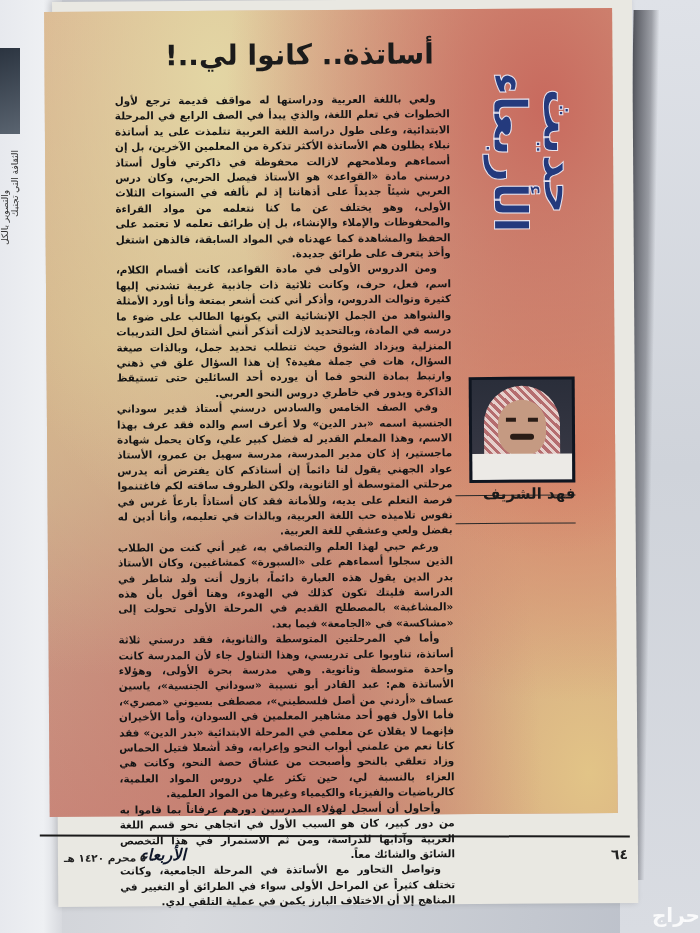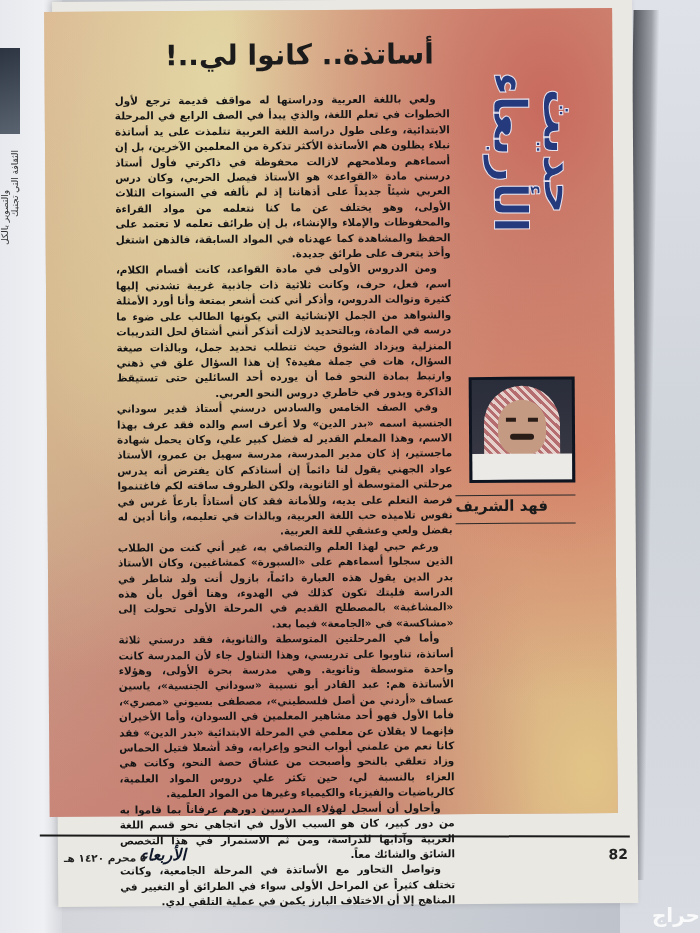--- a/index.html
+++ b/index.html
@@ -101,21 +101,21 @@
       position:absolute; left:34px; top:38px; width:32px; height:4px;
       border-left:10px solid #2a1c16; border-right:10px solid #2a1c16;
       box-sizing:border-box;
     }
     .photo-inner .thobe {
       position:absolute; left:0; bottom:0; width:100%; height:26px;
       background:#eceae6;
     }
     .author-rule { position:absolute; right:40px; width:120px; height:1px; background:#2a2a2a; }
     .author-name {
-      position:absolute; right:40px; top:488px; width:120px; text-align:left;
+      position:absolute; right:40px; top:476px; width:120px; text-align:right;
       font-size:15px; font-weight:bold; color:#1a1a1a;
     }
     .footer-rule {
       position:absolute; left:-18px; top:835px; width:590px; height:2px;
       background:#1a1a1a; transform: rotate(0.5deg);
     }
     .footer {
       position:absolute; left:-10px; top:848px; width:580px; height:22px;
       font-size:12px; color:#222;
     }
@@ -168,19 +168,19 @@
         <div class="thobe"></div>
       </div>
     </div>
     <div class="author-rule" style="top:486px;"></div>
     <div class="author-name">فهد الشريف</div>
     <div class="author-rule" style="top:514px;"></div>
   </div>
 
   <div class="footer-rule"></div>
   <div class="footer">
-    <span class="page-num">82</span>
+    <span class="page-num">٦٤</span>
     <span class="mag-logo">الأربعاء</span>
     <span class="date">٥ محرم ١٤٢٠ هـ</span>
   </div>
 </div>
 
 <div class="watermark">حراج</div>
 
 </body></html>

